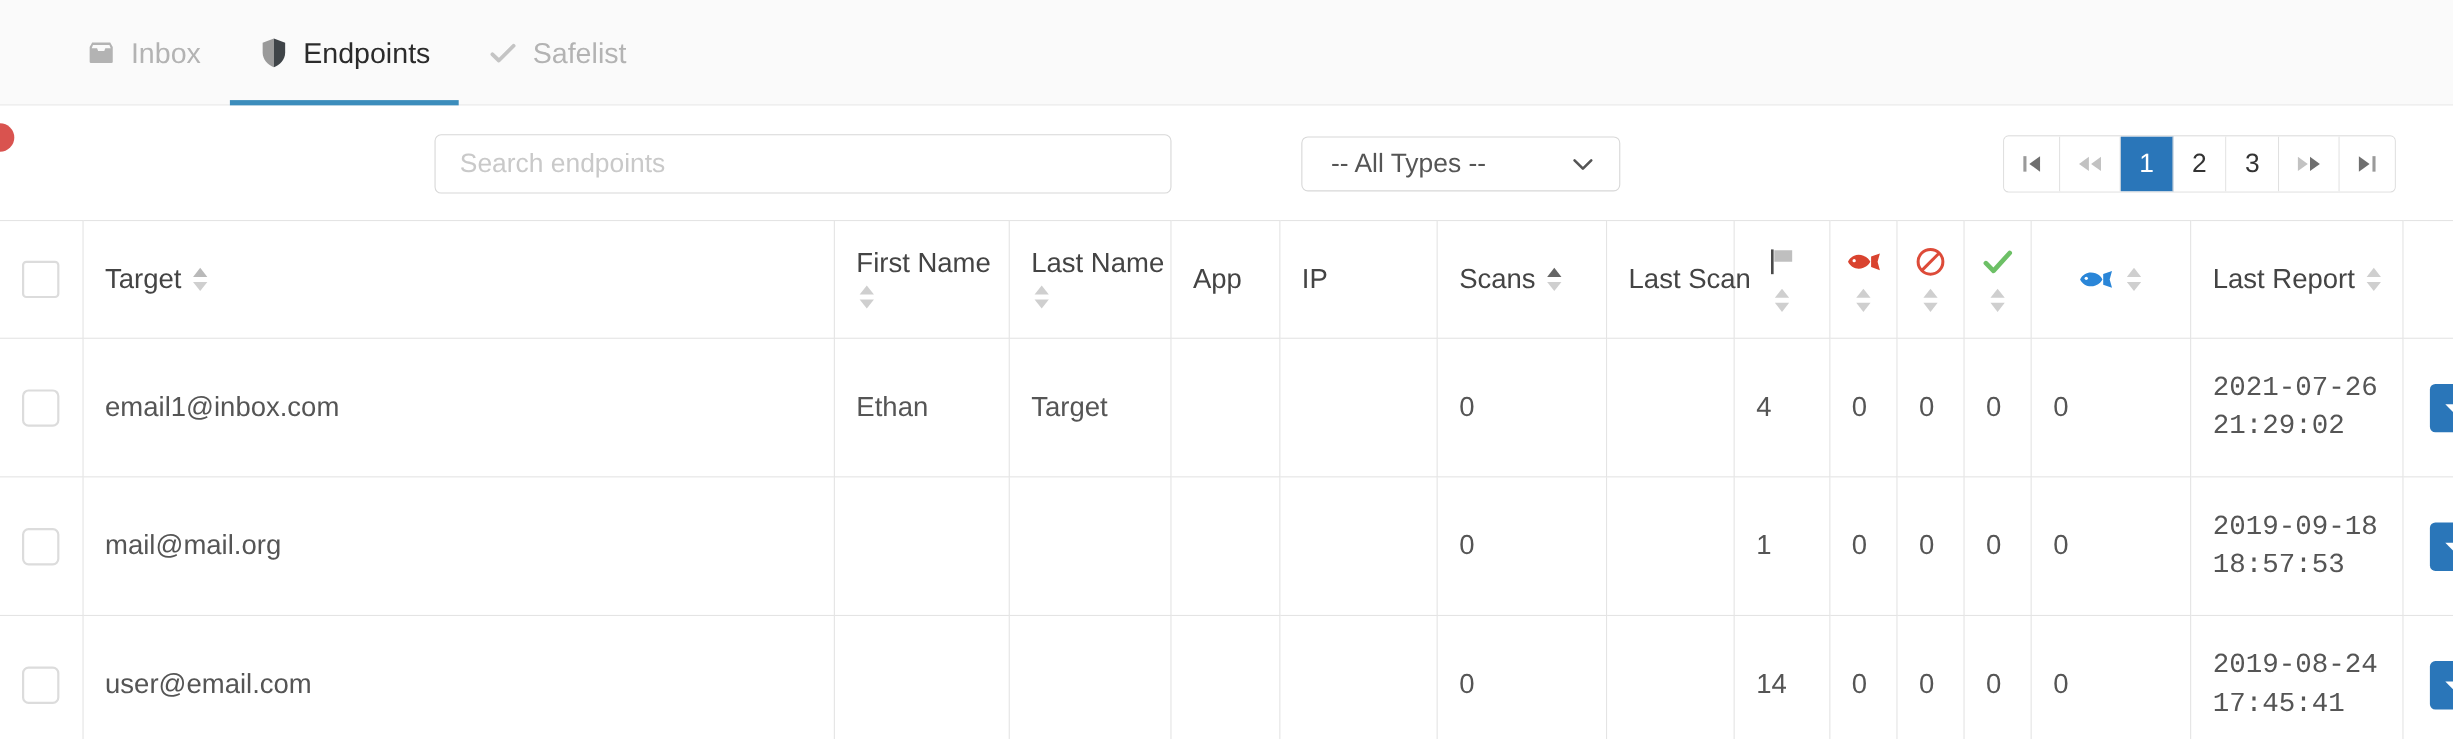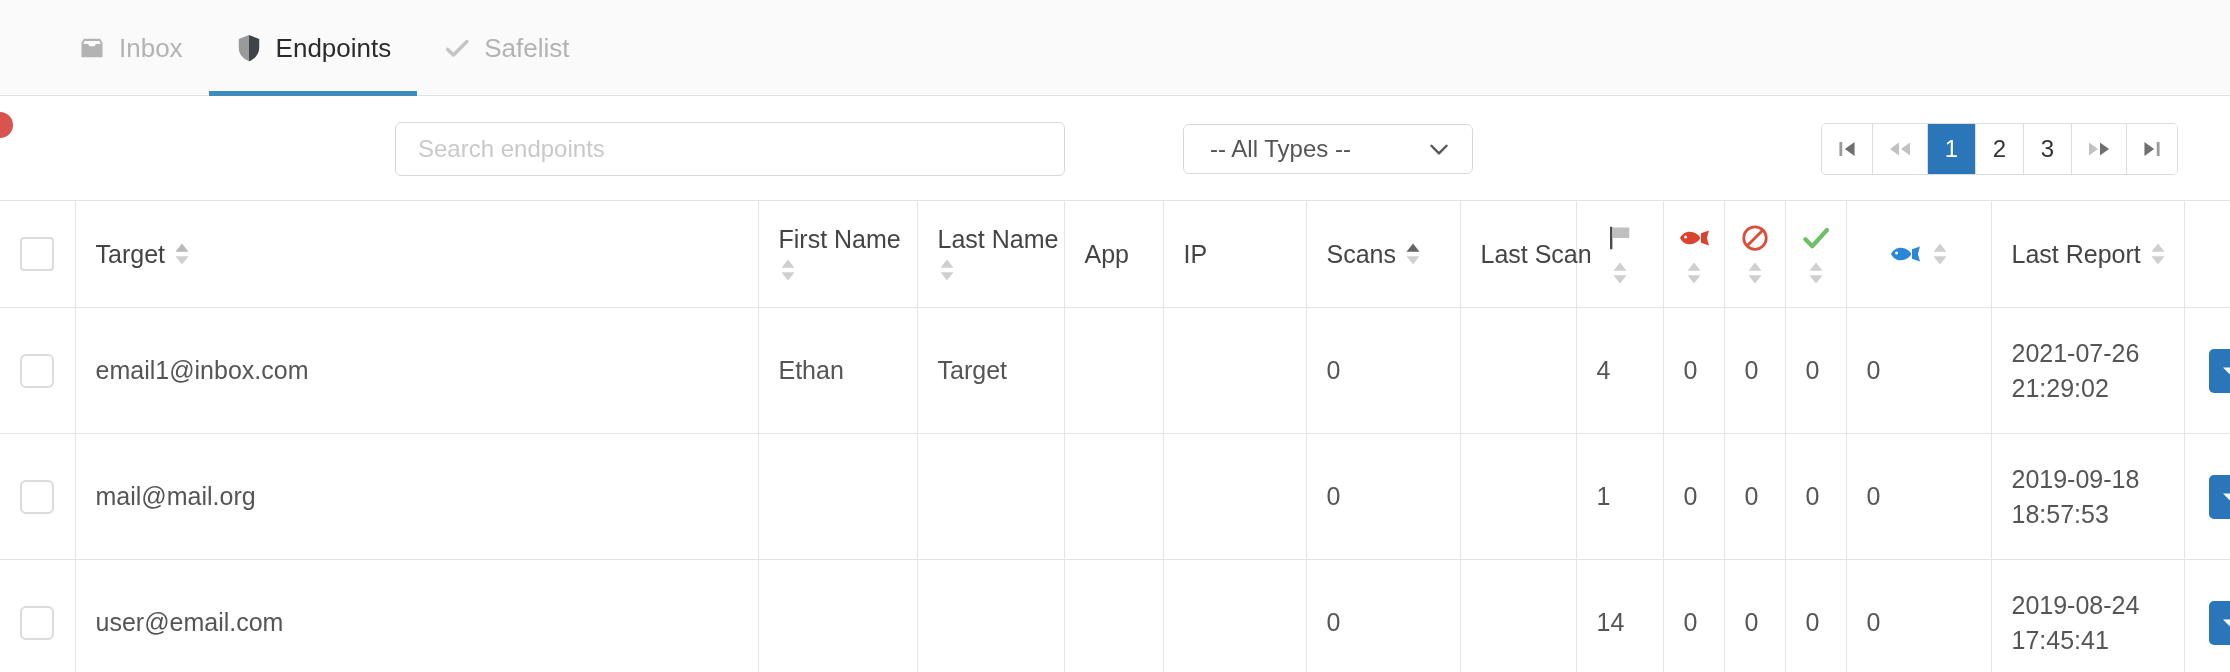--- a/index.html
+++ b/index.html
@@ -177,21 +177,21 @@
     gap: 6px;
   }
   th.bfishh .hcell { flex-direction: row; justify-content: center; gap: 10px; }
   .htext { white-space: nowrap; }
   .sortico { flex: 0 0 auto; display: inline-block; width: 18px; height: 26px; cursor: pointer; }
   .hicon { display: inline-flex; align-items: center; justify-content: center; height: 32px; }
 
   td { font-size: 25px; color: #555; }
   .cell { padding: 28px 20px; min-height: 106px; display: flex; align-items: center; }
   td.num .cell { padding-left: 20px; }
-  .ts { line-height: 1.38; }
+  .ts { line-height: 1.38; font-family: Liberation Mono, monospace; }
 
   .cbx {
     width: 34px; height: 34px;
     border: 2px solid #dcdcdc;
     border-radius: 4px;
     background: #fff;
     margin: 0 auto;
     cursor: pointer;
   }
   td .cbx { border-radius: 6px; }

